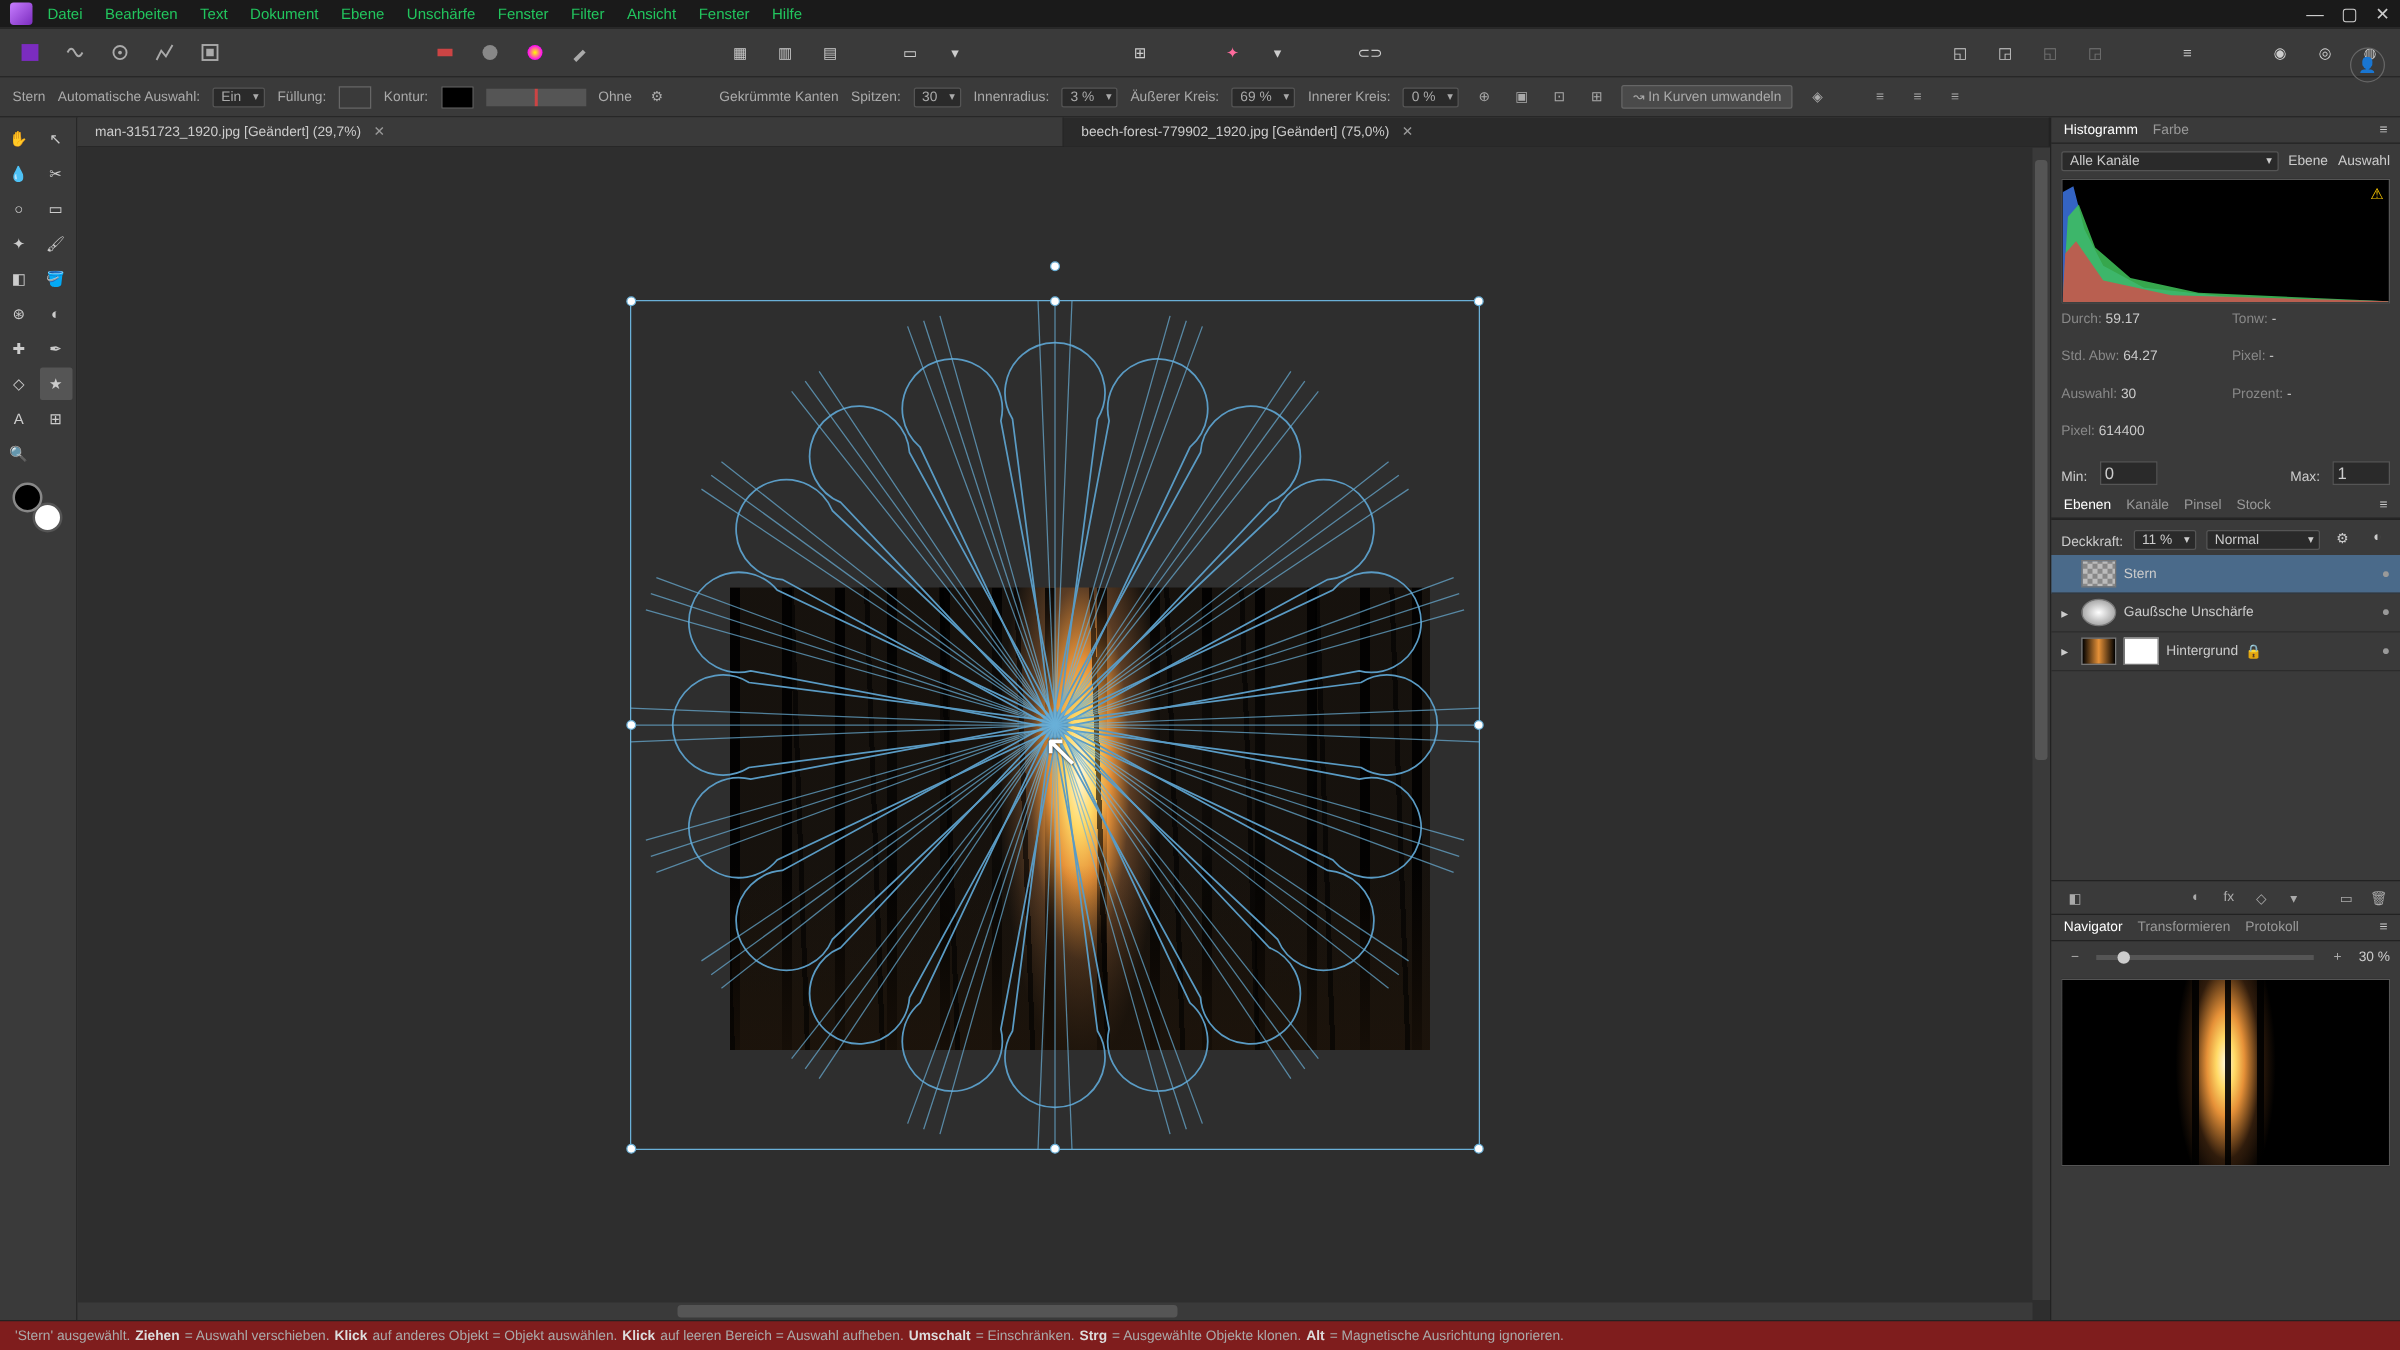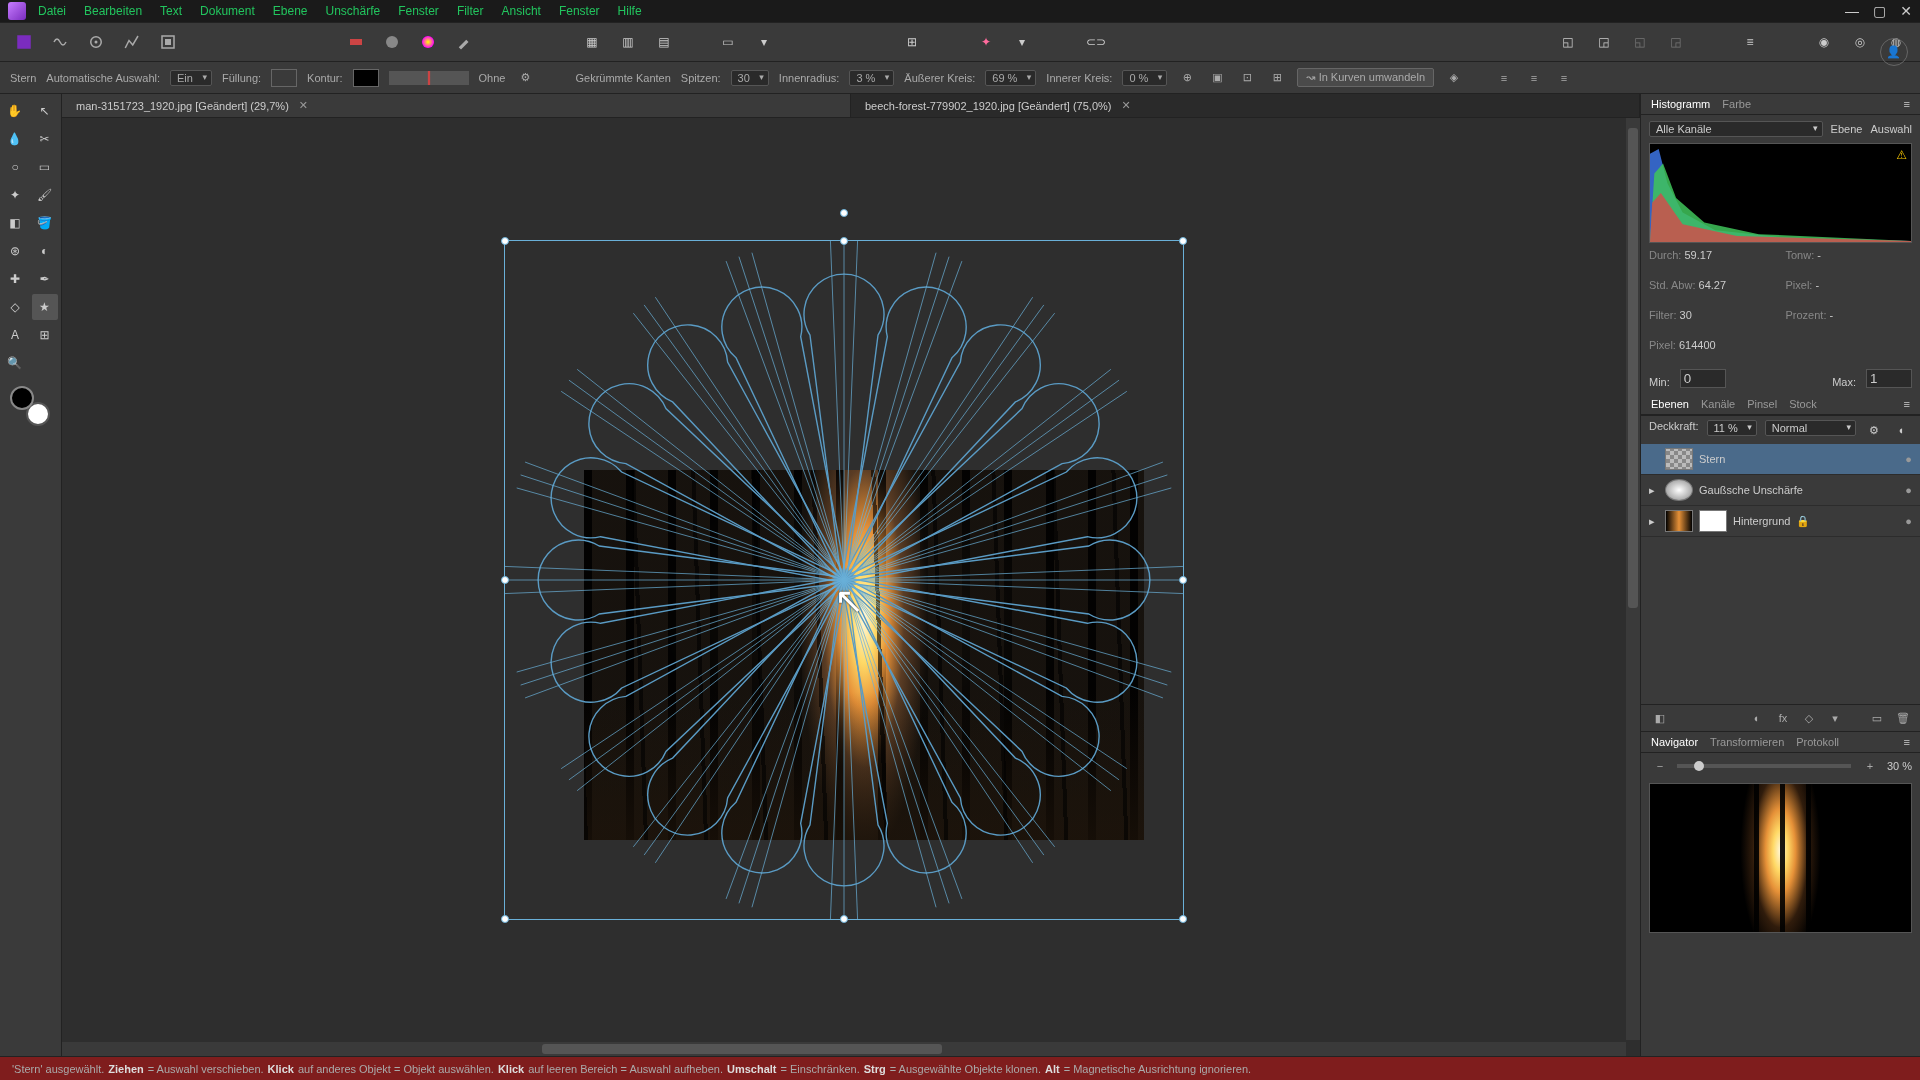--- a/index.html
+++ b/index.html
@@ -72,21 +72,21 @@
 .panel-tabs .menu { margin-left: auto; cursor: pointer; }
 .panel-body { padding: 6px 8px; }
 .hist-sel { display: flex; align-items: center; gap: 8px; margin-bottom: 6px; }
 .histogram-box { height: 100px; background: #000; border: 1px solid #555; position: relative; overflow: hidden; }
 .hist-warn { position: absolute; right: 4px; top: 4px; color: #ffcc00; font-size: 12px; }
 .hist-stats { display: grid; grid-template-columns: 1fr 1fr; gap: 18px 10px; margin-top: 6px; color: #888; }
 .hist-stats b { color: #ccc; font-weight: normal; }
 .minmax { display: flex; gap: 10px; margin-top: 18px; align-items: flex-end; }
 .minmax input { width: 46px; background: #2a2a2a; border: 1px solid #555; color: #ccc; padding: 1px 3px; }
 
-.layers-hdr { display: flex; gap: 8px; padding: 4px 8px; align-items: flex-start; border-top: 1px solid #222; }
+.layers-hdr { display: flex; gap: 8px; padding: 4px 8px; align-items: flex-end; border-top: 1px solid #222; }
 .layer-row { display: flex; align-items: center; gap: 6px; padding: 4px 8px; border-bottom: 1px solid #2c2c2c; cursor: pointer; }
 .layer-row.sel { background: #4a6a8a; }
 .layer-thumb { width: 28px; height: 22px; background: #555; border: 1px solid #777; }
 .layer-thumb.mask { background: #fff; }
 .layer-thumb.img { background: linear-gradient(90deg,#000 0%, #e69138 50%, #000 100%); }
 .layer-vis { margin-left: auto; cursor: pointer; color: #999; }
 .layer-lock { cursor: pointer; color: #999; }
 .layers-list { flex: 0 0 260px; overflow-y: auto; }
 .panel-footer { display: flex; gap: 6px; padding: 4px 8px; border-top: 1px solid #222; }
 .pf-btn { width: 18px; height: 18px; display: flex; align-items: center; justify-content: center; cursor: pointer; color: #aaa; margin-left: 2px;}
@@ -442,21 +442,21 @@
           <path d="M0 100 L0 10 L8 5 L16 40 L30 70 L60 88 L120 95 L240 99 L240 100 Z" fill="#3a6fd8" opacity=".9"></path>
           <path d="M0 100 L4 30 L12 20 L24 55 L50 80 L100 92 L240 99 L240 100 Z" fill="#3fc45a" opacity=".85"></path>
           <path d="M0 100 L2 60 L10 50 L30 82 L80 94 L240 99 L240 100 Z" fill="#d84a4a" opacity=".8"></path>
         </svg>
       </div>
       <div class="hist-stats">
         <div><span>Durch:</span> <b>59.17</b></div>
         <div><span>Tonw:</span> <b>-</b></div>
         <div><span>Std. Abw:</span> <b>64.27</b></div>
         <div><span>Pixel:</span> <b>-</b></div>
-        <div><span>Filter:</span> <b>30</b></div>
+        <div><span>Auswahl:</span> <b>30</b></div>
         <div><span>Prozent:</span> <b>-</b></div>
         <div><span>Pixel:</span> <b>614400</b></div>
       </div>
       <div class="minmax">
         <span>Min:</span>
         <input value="0" style="">
         <span style="flex:1"></span>
         <span>Max:</span>
         <input value="1" style="">
       </div>

